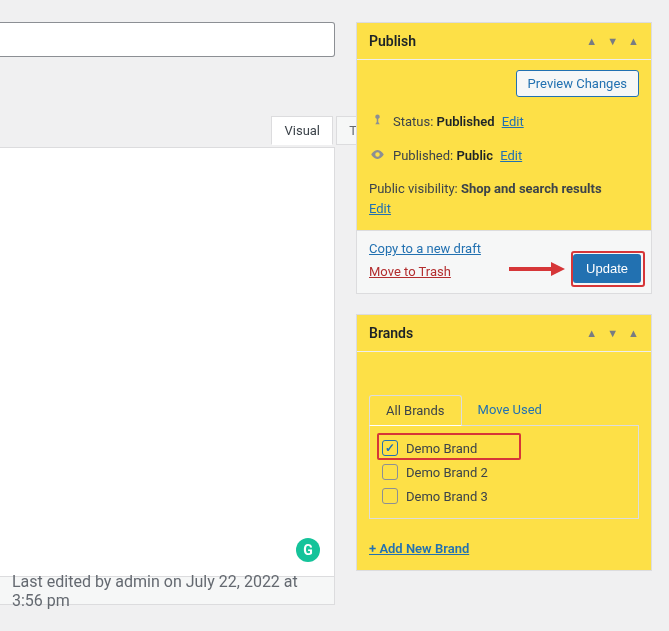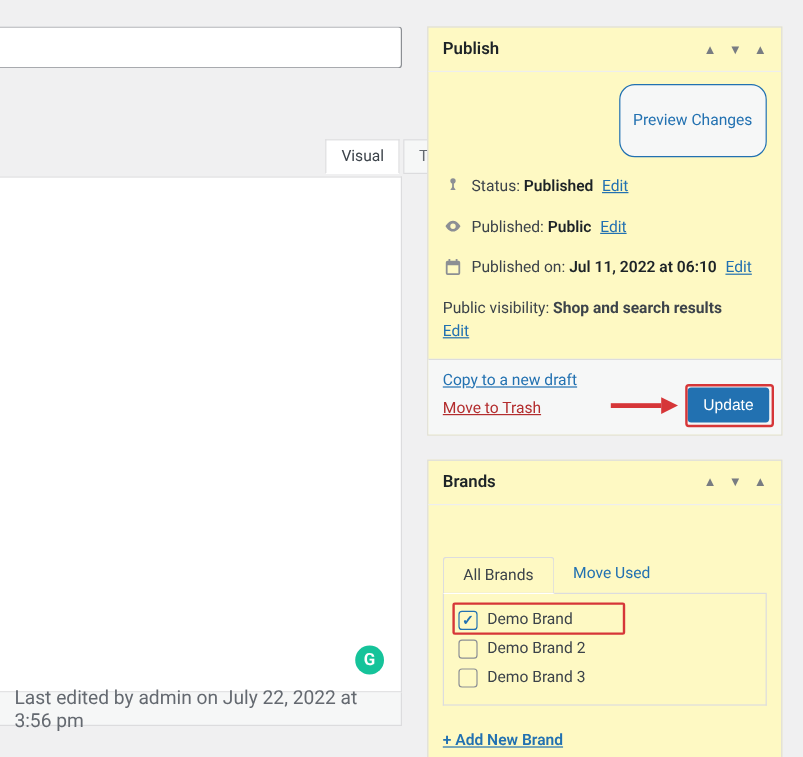--- a/index.html
+++ b/index.html
@@ -96,21 +96,21 @@
     align-items: center;
   }
   .right-col {
     position: absolute;
     left: 356px;
     top: 22px;
     width: 296px;
   }
   .metabox {
     border: 1px solid #dcdcde;
-    background: #fef9c3;
+    background: #fde047;
     margin-bottom: 20px;
   }
   .metabox-header {
     padding: 10px 12px;
     display: flex;
     align-items: center;
     justify-content: space-between;
     border-bottom: 1px solid #eee;
   }
   .metabox-title {
@@ -126,23 +126,23 @@
   .metabox-controls span { cursor: pointer; font-size: 11px; }
   .publish-body {
     padding: 10px 12px 0 12px;
   }
   .preview-row {
     text-align: right;
     padding-bottom: 8px;
   }
   .btn-secondary {
     display: inline-block;
-    padding: 22px 11px;
+    padding: 5px 11px;
     border: 1px solid #2271b1;
-    border-radius: 13px;
+    border-radius: 3px;
     color: #2271b1;
     background: #f6f7f7;
     font-size: 13px;
     cursor: pointer;
   }
   .meta-row {
     display: flex;
     align-items: flex-start;
     gap: 8px;
     padding: 8px 0;
@@ -372,31 +372,20 @@
           <svg viewBox="0 0 20 20">
               <path d="M10 4C5 4 1.7 10 1.7 10S5 16 10 16s8.3-6 8.3-6S15 4 10 4zm0 9a3 3 0 1 1 0-6 3 3 0 0 1 0 6z"></path>
             </svg>
         </span>
         <span class="meta-text">
           <span>Published: </span><b>Public</b>
           <span class="edit-link">Edit</span>
         </span>
       </div>
 
-      <div class="meta-row">
-        <span class="meta-icon">
-          <svg viewBox="0 0 20 20">
-              <path d="M16 3h-1V1h-2v2H7V1H5v2H4a2 2 0 0 0-2 2v12a2 2 0 0 0 2 2h12a2 2 0 0 0 2-2V5a2 2 0 0 0-2-2zm0 14H4V8h12v9z"></path>
-            </svg>
-        </span>
-        <span class="meta-text">
-          <span>Published on: </span><b>Jul 11, 2022 at 06:10</b>
-          <span class="edit-link">Edit</span>
-        </span>
-      </div>
 
       <div class="catalog-row">
         <span>Public visibility: </span><b>Shop and search results</b><br>
         <span class="edit-link" style="margin-left:0">Edit</span>
       </div>
     </div>
 
     <div class="publish-actions">
       <div class="action-links">
         <span class="copy-link">Copy to a new draft</span>

